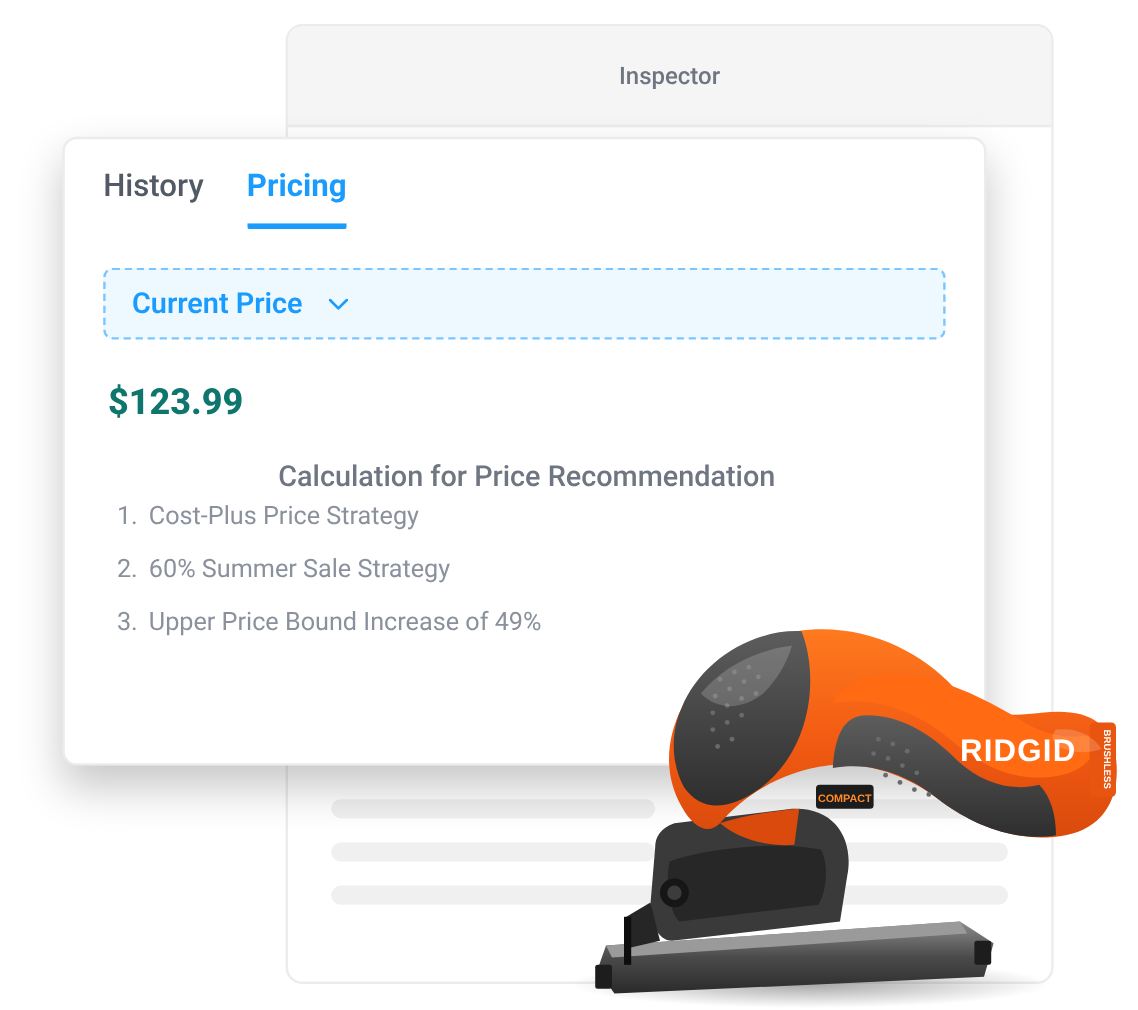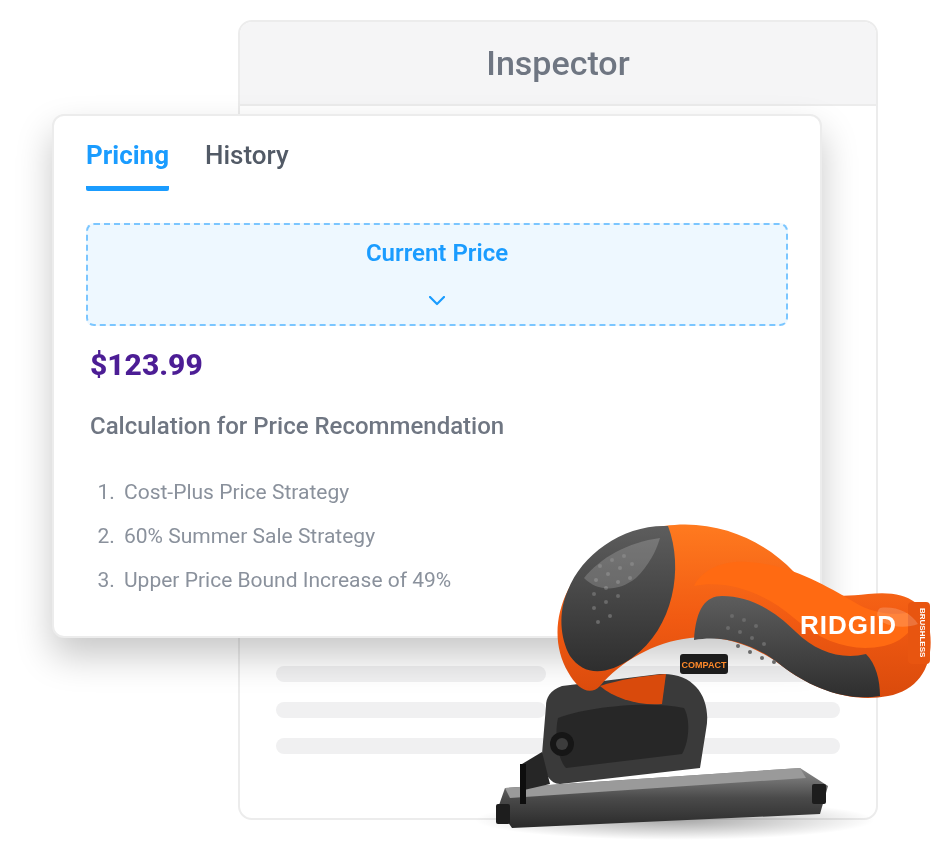--- a/index.html
+++ b/index.html
@@ -24,21 +24,21 @@
     border-radius: 14px;
     overflow: hidden;
   }
   .inspector-header {
     height: 84px;
     background: #f5f5f6;
     border-bottom: 2px solid #ececec;
     display: flex;
     align-items: center;
     justify-content: center;
-    font-size: 34px;
+    font-size: 20px;
     color: #6f7682;
     font-weight: 500;
   }
   .inspector-skeleton {
     padding: 560px 36px 0 36px; 
   }
   .skel-row {
     display: flex;
     gap: 24px;
     margin-bottom: 20px;
@@ -90,45 +90,45 @@
     background: #eef8ff;
     border-radius: 8px;
     padding: 14px 22px;
     display: flex;
     align-items: center;
     gap: 22px;
     color: #1a9cff;
     font-size: 24px;
     font-weight: 600;
     cursor: pointer;
-    flex-direction: column;
   }
   .chevron {
     font-size: 18px;
     color: #1a9cff;
   }
 
   .price-value {
-    margin-top: 21px;
+    margin-top: 35px;
     font-size: 30px;
     font-weight: 800;
-    color: #4c1d95;
+    color: #0f766e;
     padding-left: 4px;
   }
 
   .calc-heading {
     margin-top: 30px;
     font-size: 24px;
     color: #6f7682;
     font-weight: 500;
     padding-left: 4px;
+    text-align: center;
   }
 
   ol.strategies {
-    margin-top: 40px;
+    margin-top: 8px;
     padding-left: 34px;
     color: #8a919c;
     font-size: 21px;
   }
   ol.strategies li {
     margin-bottom: 20px;
     padding-left: 4px;
   }
 
   
@@ -157,22 +157,22 @@
       <div class="skel"></div>
     </div>
     <div class="skel-row">
       <div class="skel full"></div>
     </div>
   </div>
 </div>
 
 <div class="pricing-card">
   <div class="tabs">
+    <div class="tab">History</div>
     <div class="tab active">Pricing</div>
-    <div class="tab">History</div>
   </div>
 
   <div class="current-price-box">
     <span>Current Price</span>
     <span class="chevron">
       <svg width="16" height="10" viewBox="0 0 16 10">
         <path d="M1 1 L8 8 L15 1" fill="none" stroke="#1a9cff" stroke-width="2.2" stroke-linecap="round" stroke-linejoin="round"></path>
       </svg>
     </span>
   </div>

